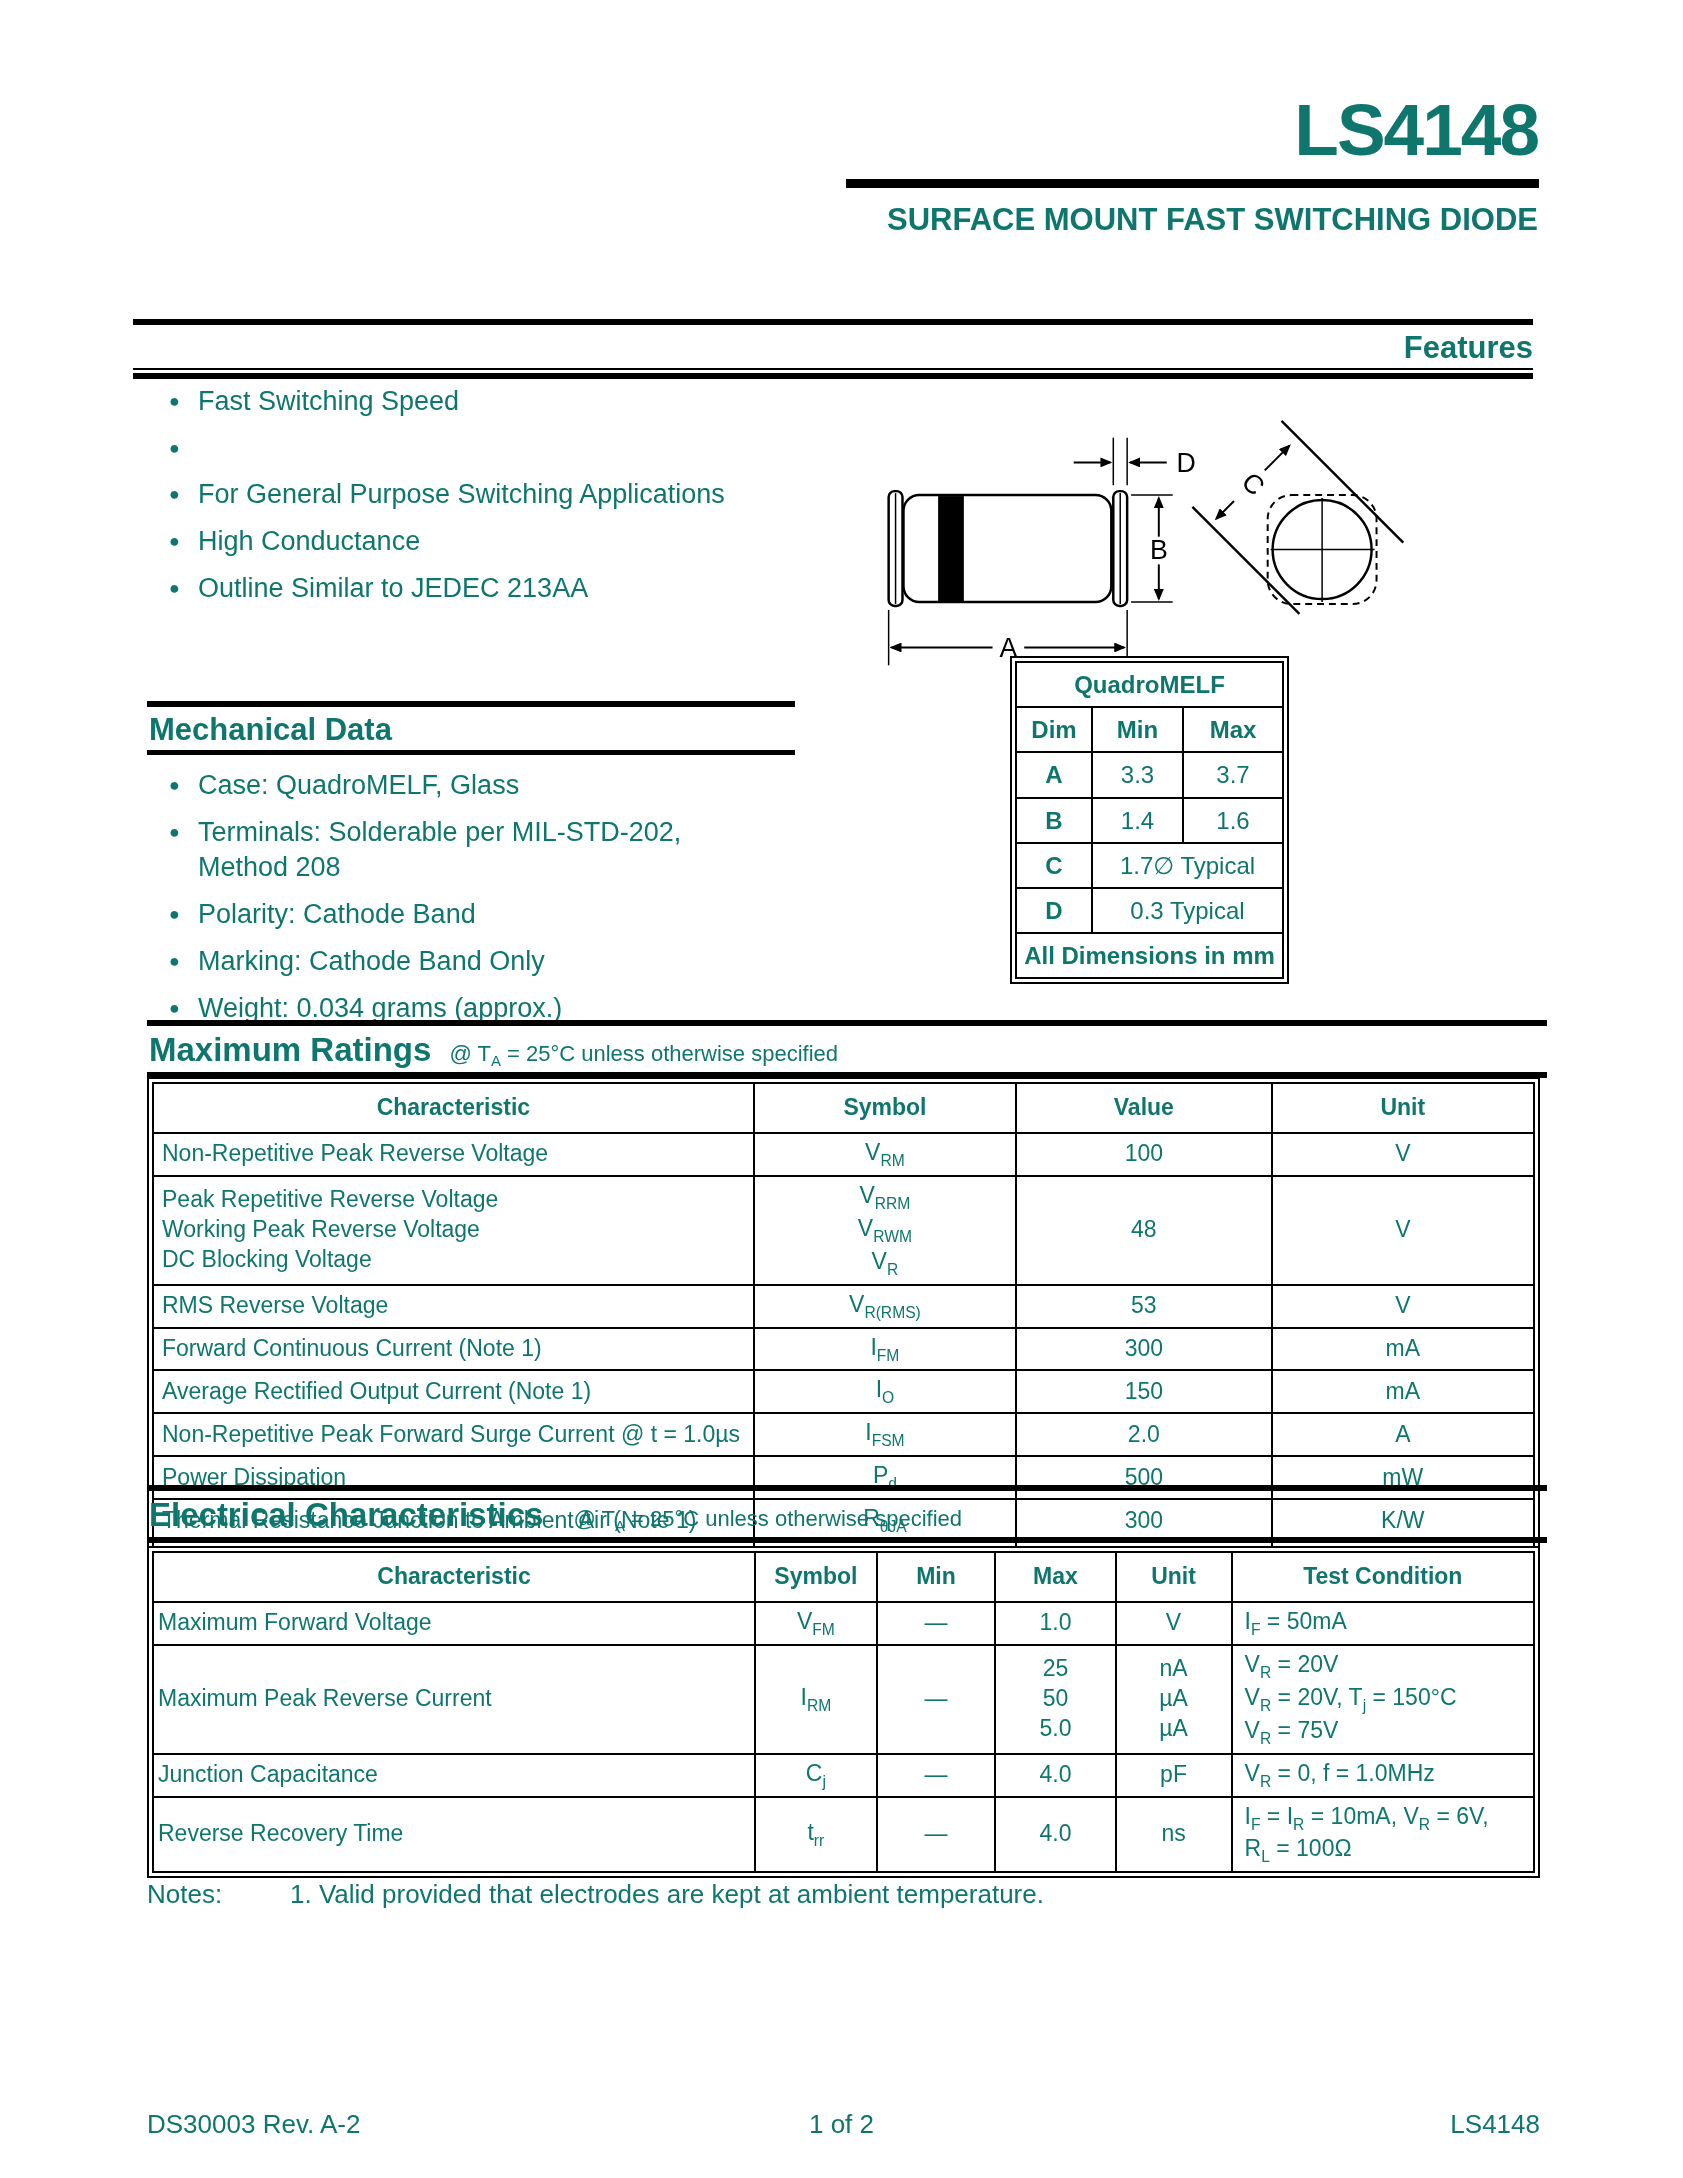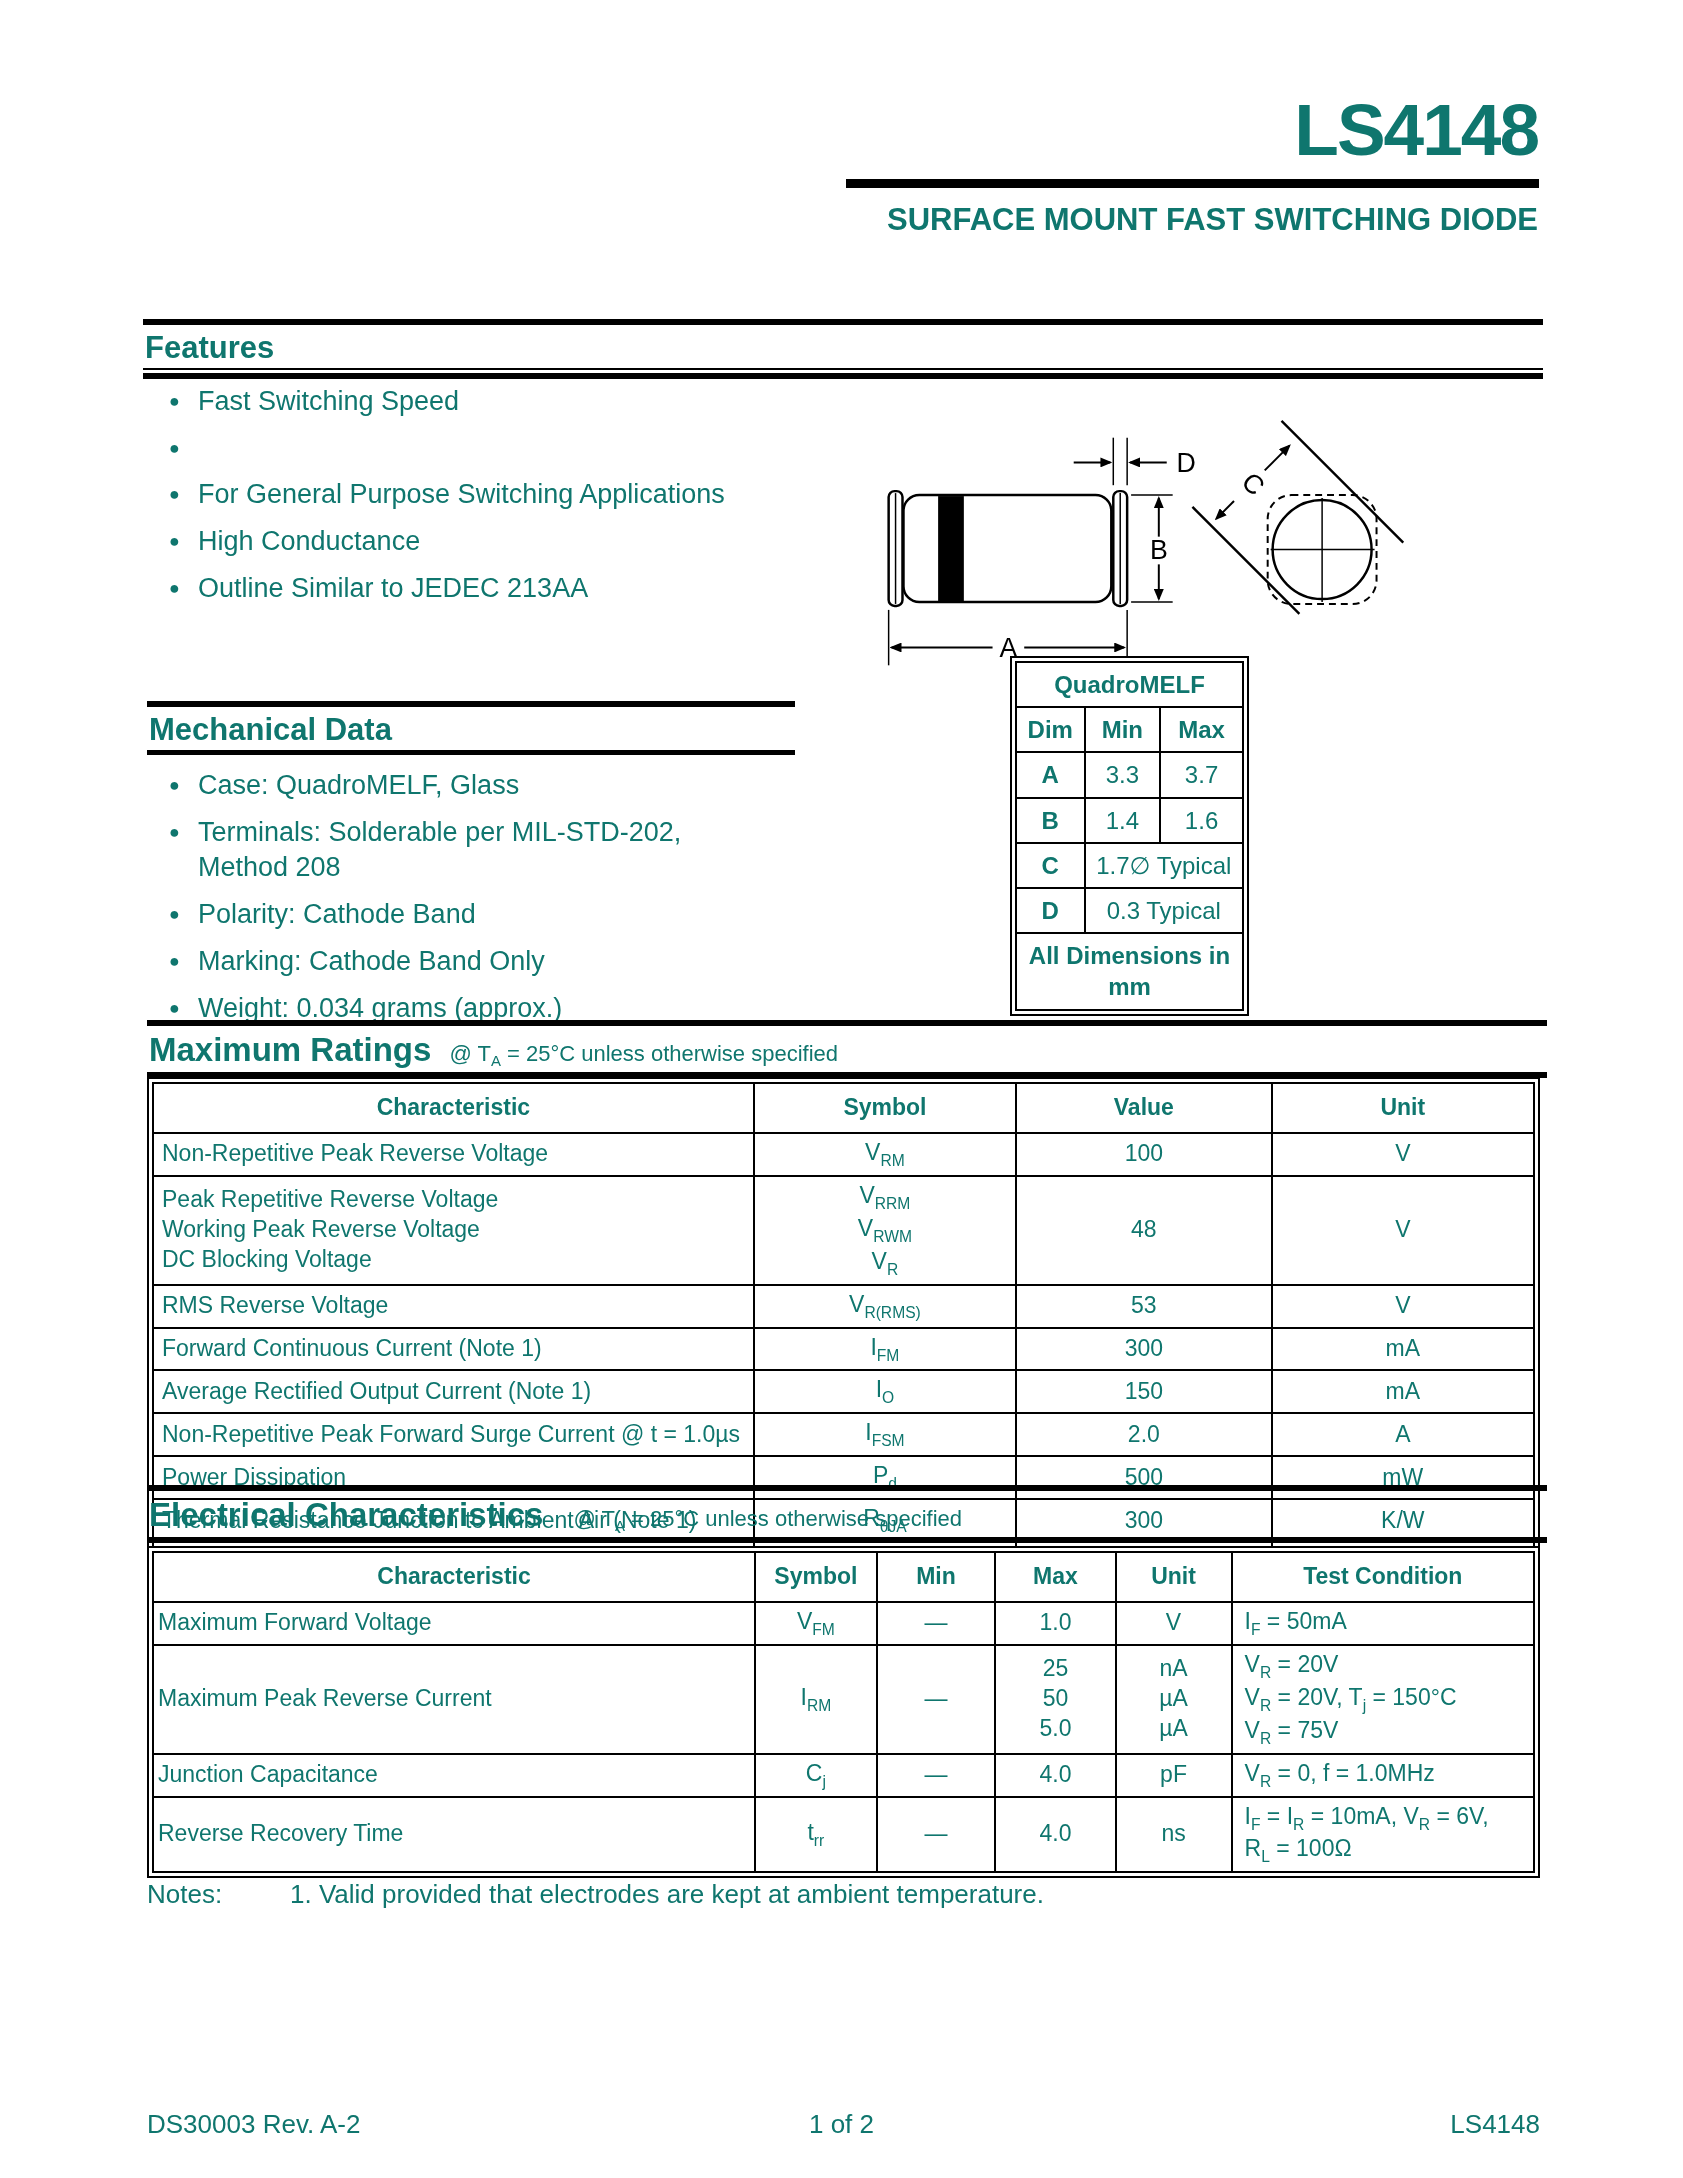--- a/index.html
+++ b/index.html
@@ -55,21 +55,21 @@
 </style>
 </head>
 <body>
 
 <div class="page">
 
   <div class="doc-title">LS4148</div>
   <div class="title-rule"></div>
   <div class="doc-subtitle">SURFACE MOUNT FAST SWITCHING DIODE</div>
 
-  <div class="sec-head" style="left:143px; top:319px; width:1400px;">
+  <div class="sec-head" style="left:133px; top:319px; width:1400px;text-align:right;">
     <div class="ht">Features</div>
     <div class="rule-thin"></div>
     <div class="rule-thick"></div>
   </div>
   <ul class="blist" style="left:147px; top:384px; width:693px;">
       <li>
         <span class="bullet" style="font-size: 18px; line-height: 1.9;">●</span>
         <span>Fast Switching Speed</span>
       </li>
       <li>
@@ -126,21 +126,21 @@
     <line x1="431" y1="143" x2="536" y2="143" stroke="#000" stroke-width="1.5"></line>
     <line x1="483" y1="91" x2="483" y2="196" stroke="#000" stroke-width="1.5"></line>
 
     <line x1="442" y1="13" x2="565" y2="136" stroke="#000" stroke-width="2.5"></line>
     <line x1="352" y1="100" x2="460" y2="208" stroke="#000" stroke-width="2.5"></line>
     <line x1="425" y1="63" x2="450" y2="38" stroke="#000" stroke-width="2" marker-end="url(#arr)"></line>
     <line x1="394" y1="94" x2="376" y2="112" stroke="#000" stroke-width="2" marker-end="url(#arr)"></line>
     <text x="409" y="84" font-size="27" text-anchor="middle" transform="rotate(45 409 81)">C</text>
   </svg>
 
-  <div class="tbl-wrap" style="left:1010px; top:656px; width:239px;">
+  <div class="tbl-wrap" style="left:1010px; top:656px; width:279px;">
     <table class="qm">
       <thead>
         <tr>
             <th colspan="3">QuadroMELF</th>
           </tr>
         <tr>
           <th>Dim</th>
           <th>Min</th>
           <th>Max</th>
         </tr>

